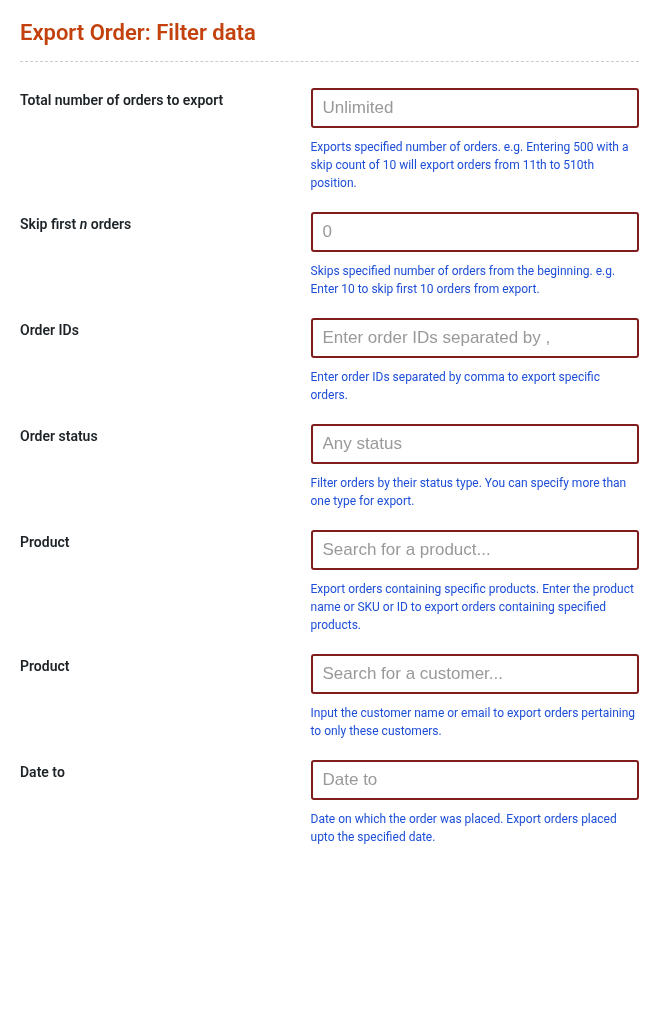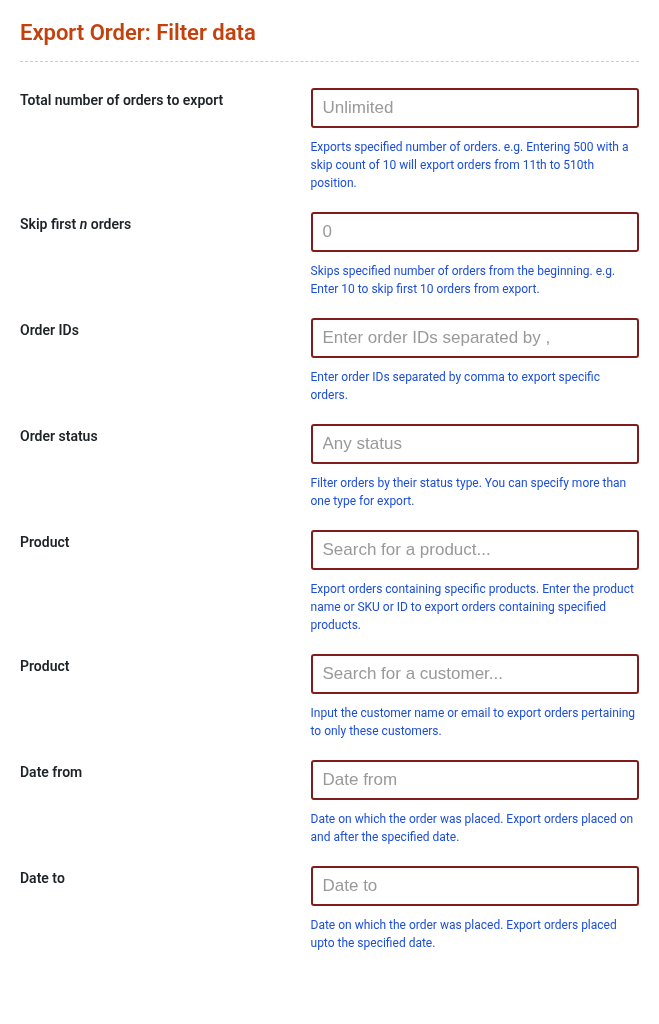--- a/index.html
+++ b/index.html
@@ -124,22 +124,18 @@
         </tr>
         <tr>
           <td class="label-cell"><span class="field-label">Product</span></td>
           <td class="field-cell"><input type="text" class="field-input" placeholder="Search for a product..." style=""><p class="field-description">Export orders containing specific products. Enter the product name or SKU or ID to export orders containing specified products.</p></td>
         </tr>
         <tr>
           <td class="label-cell"><span class="field-label">Product</span></td>
           <td class="field-cell"><input type="text" class="field-input" placeholder="Search for a customer..." style=""><p class="field-description">Input the customer name or email to export orders pertaining to only these customers.</p></td>
         </tr>
         <tr>
-          <td class="label-cell"><span class="field-label">Date from</span></td>
-          <td class="field-cell"><input type="text" class="field-input" placeholder="Date from" style=""><p class="field-description">Date on which the order was placed. Export orders placed on and after the specified date.</p></td>
-        </tr>
-        <tr>
           <td class="label-cell"><span class="field-label">Date to</span></td>
           <td class="field-cell"><input type="text" class="field-input" placeholder="Date to" style=""><p class="field-description">Date on which the order was placed. Export orders placed upto the specified date.</p></td>
         </tr>
       </tbody>
   </table>
 </div>
 
 </body></html>

